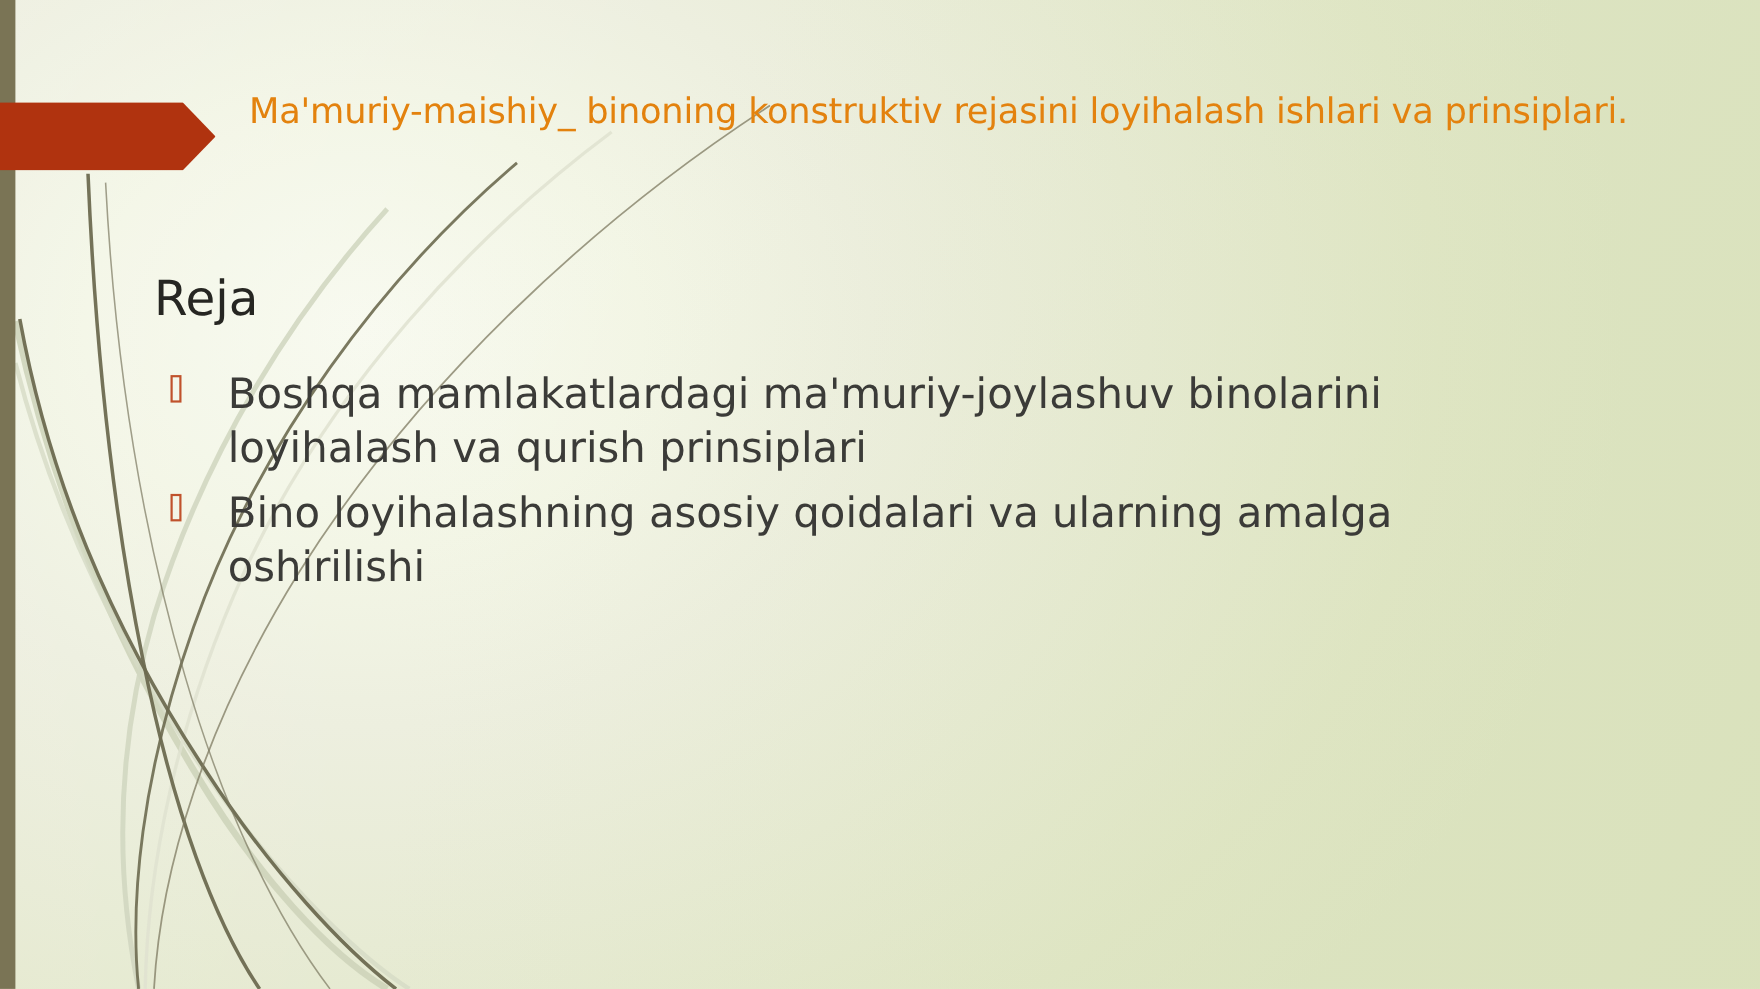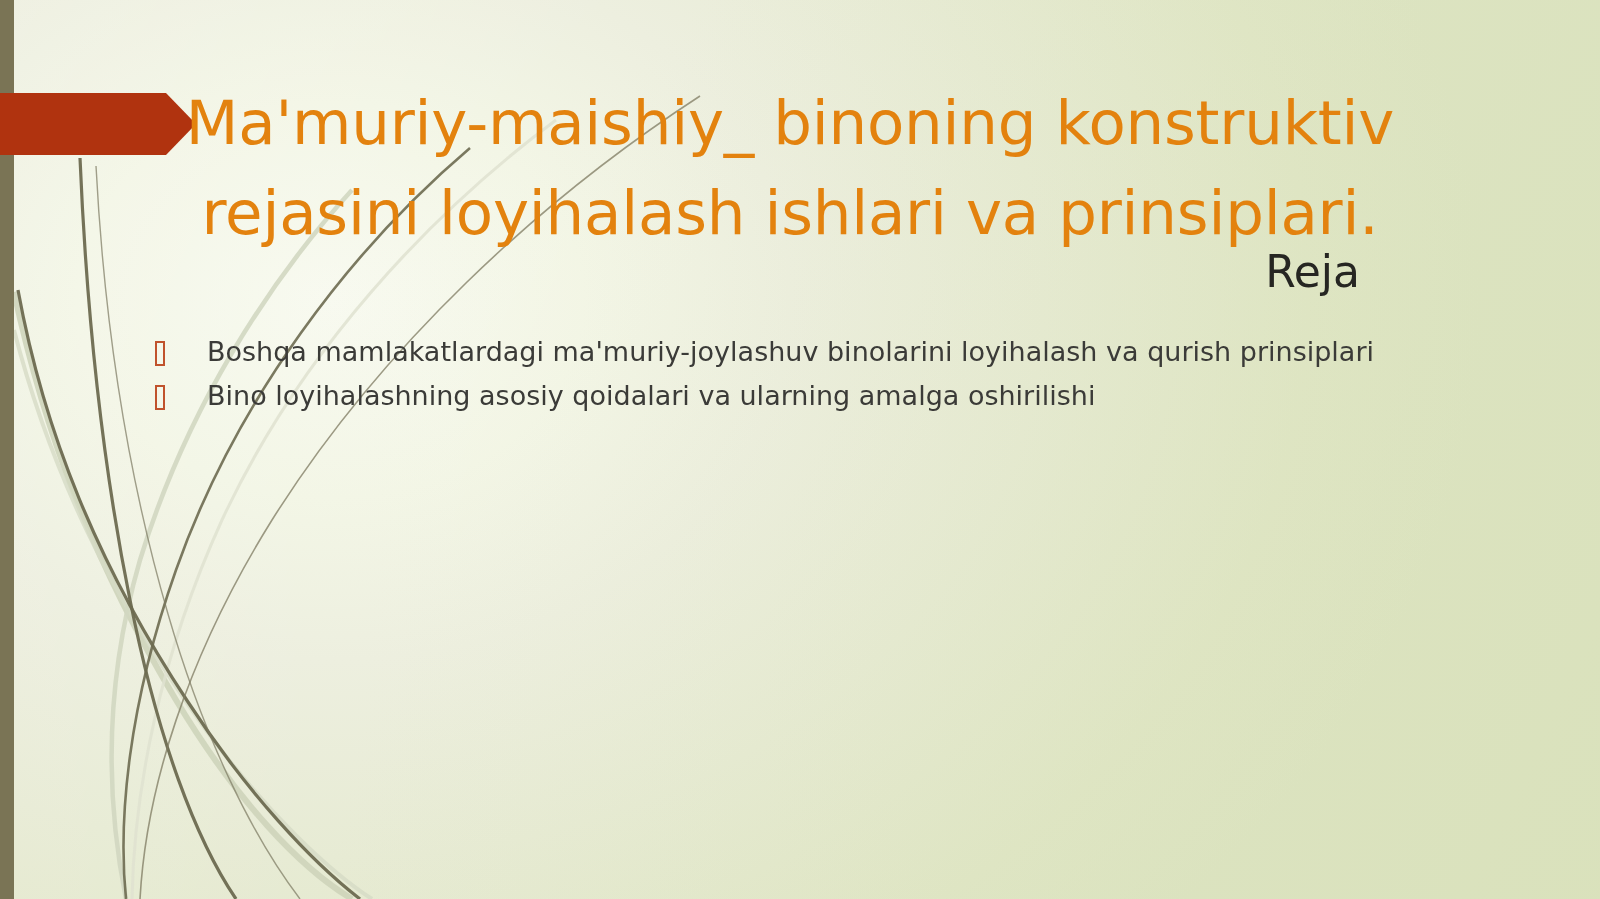--- a/index.html
+++ b/index.html
@@ -66,36 +66,36 @@
     background: #b0330f;
     clip-path: polygon(0 0, 166px 0, 196px 50%, 166px 100%, 0 100%);
   }
 
   
   .title {
     position: absolute;
     left: 100px;
     top: 78px;
     width: 1380px;
-    text-align: center;
+    text-align: right;
     color: #e3820e;
-    font-size: 61px;
+    font-size: 32px;
     line-height: 1.48;
     font-weight: 400;
     letter-spacing: -0.2px;
     white-space: pre-line;
   }
 
   
   .reja {
     position: absolute;
     left: 140px;
     top: 248px;
     width: 1220px;
-    text-align: right;
+    text-align: left;
     color: #262622;
     font-size: 44px;
     font-weight: 400;
     line-height: 1.1;
   }
 
   
   .bullets {
     position: absolute;
     left: 150px;
@@ -114,21 +114,21 @@
     margin-top: 7px;
     margin-right: 42px;
     margin-left: 5px;
     border: 2px solid #c0522c;
     box-sizing: border-box;
     background: transparent;
   }
   .bullet-text {
     flex: 1 1 auto;
     color: #3b3b38;
-    font-size: 27px;
+    font-size: 38px;
     line-height: 1.30;
     font-weight: 400;
   }
   .bullet-row.tight { margin-bottom: 9px; }
 </style>
 </head>
 <body>
 
 <div id="slide">
 

